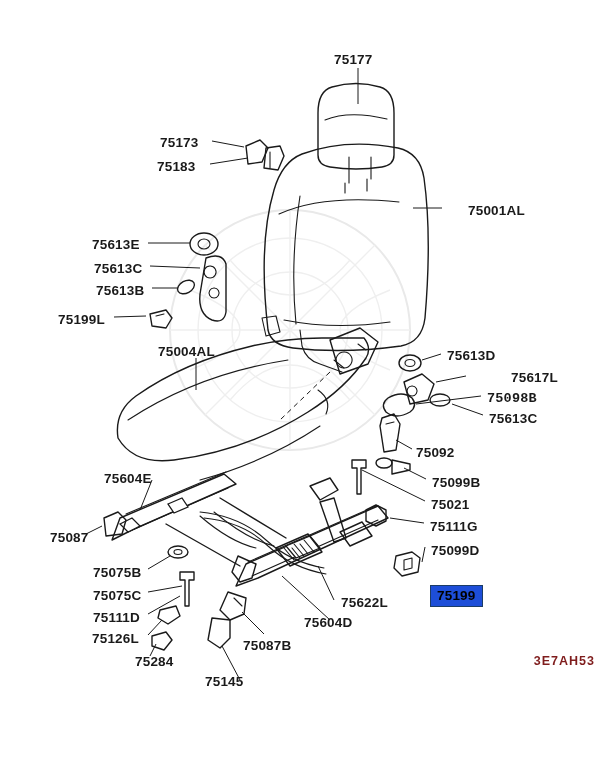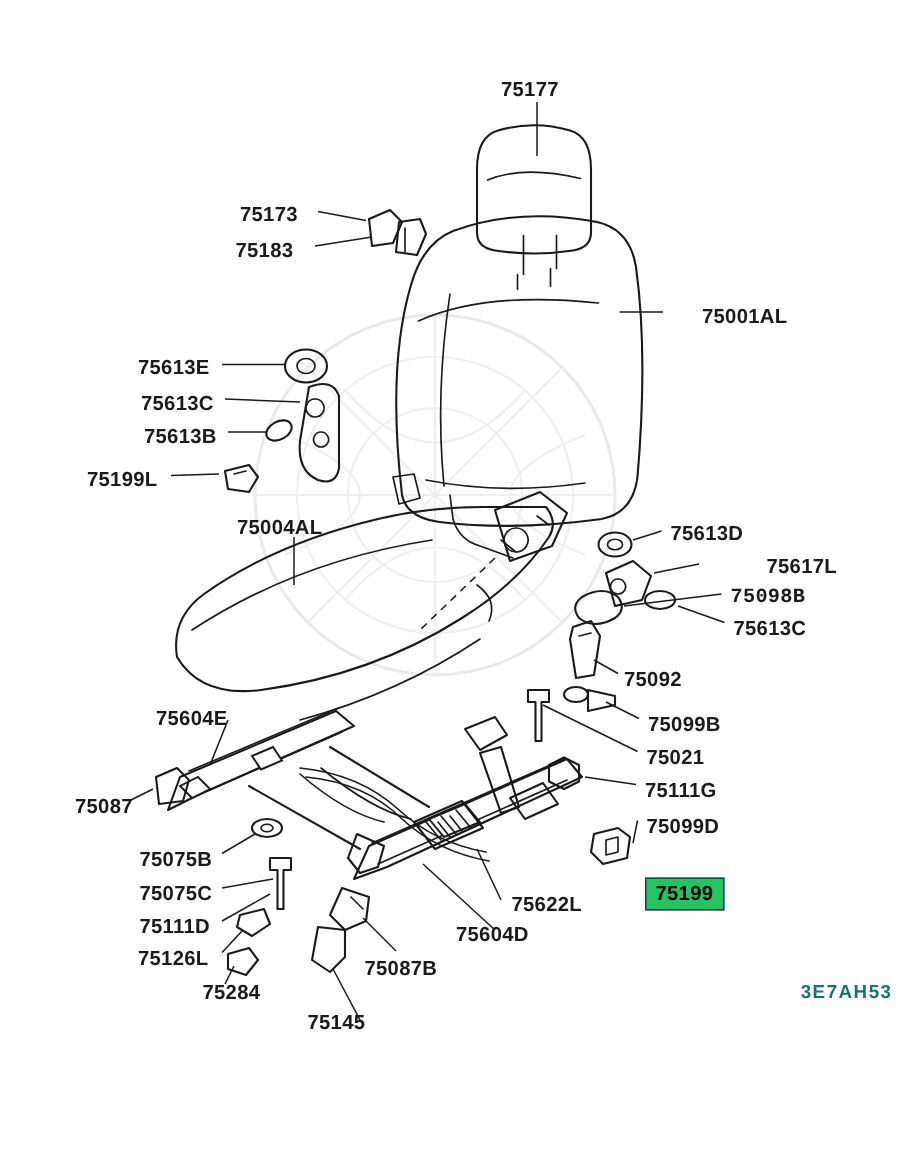--- a/index.html
+++ b/index.html
@@ -29,34 +29,34 @@
   .lbl {
     position: absolute;
     font-family: "Liberation Sans", sans-serif;
     font-size: 13.5px;
     font-weight: bold;
     color: #1a1a1a;
     white-space: nowrap;
     letter-spacing: 0.2px;
   }
   .lbl.highlight {
-    background: #22c55e;
+    background: #1d4ed8;
     border: 1.5px solid #1b3c66;
     padding: 2px 6px 3px 6px;
     color: #000000;
   }
   .code-tag {
     position: absolute;
     right: 14px;
     bottom: 20px;
     font-family: "Liberation Sans", sans-serif;
     font-size: 12.5px;
     font-weight: bold;
     letter-spacing: 1px;
-    color: #0f766e;
+    color: #7f1d1d;
   }
 </style>
 </head>
 <body>
 
 <div id="diagram-root">
 
   <svg class="art" viewBox="0 0 609 768" aria-hidden="true">
     <defs>
       <style>

